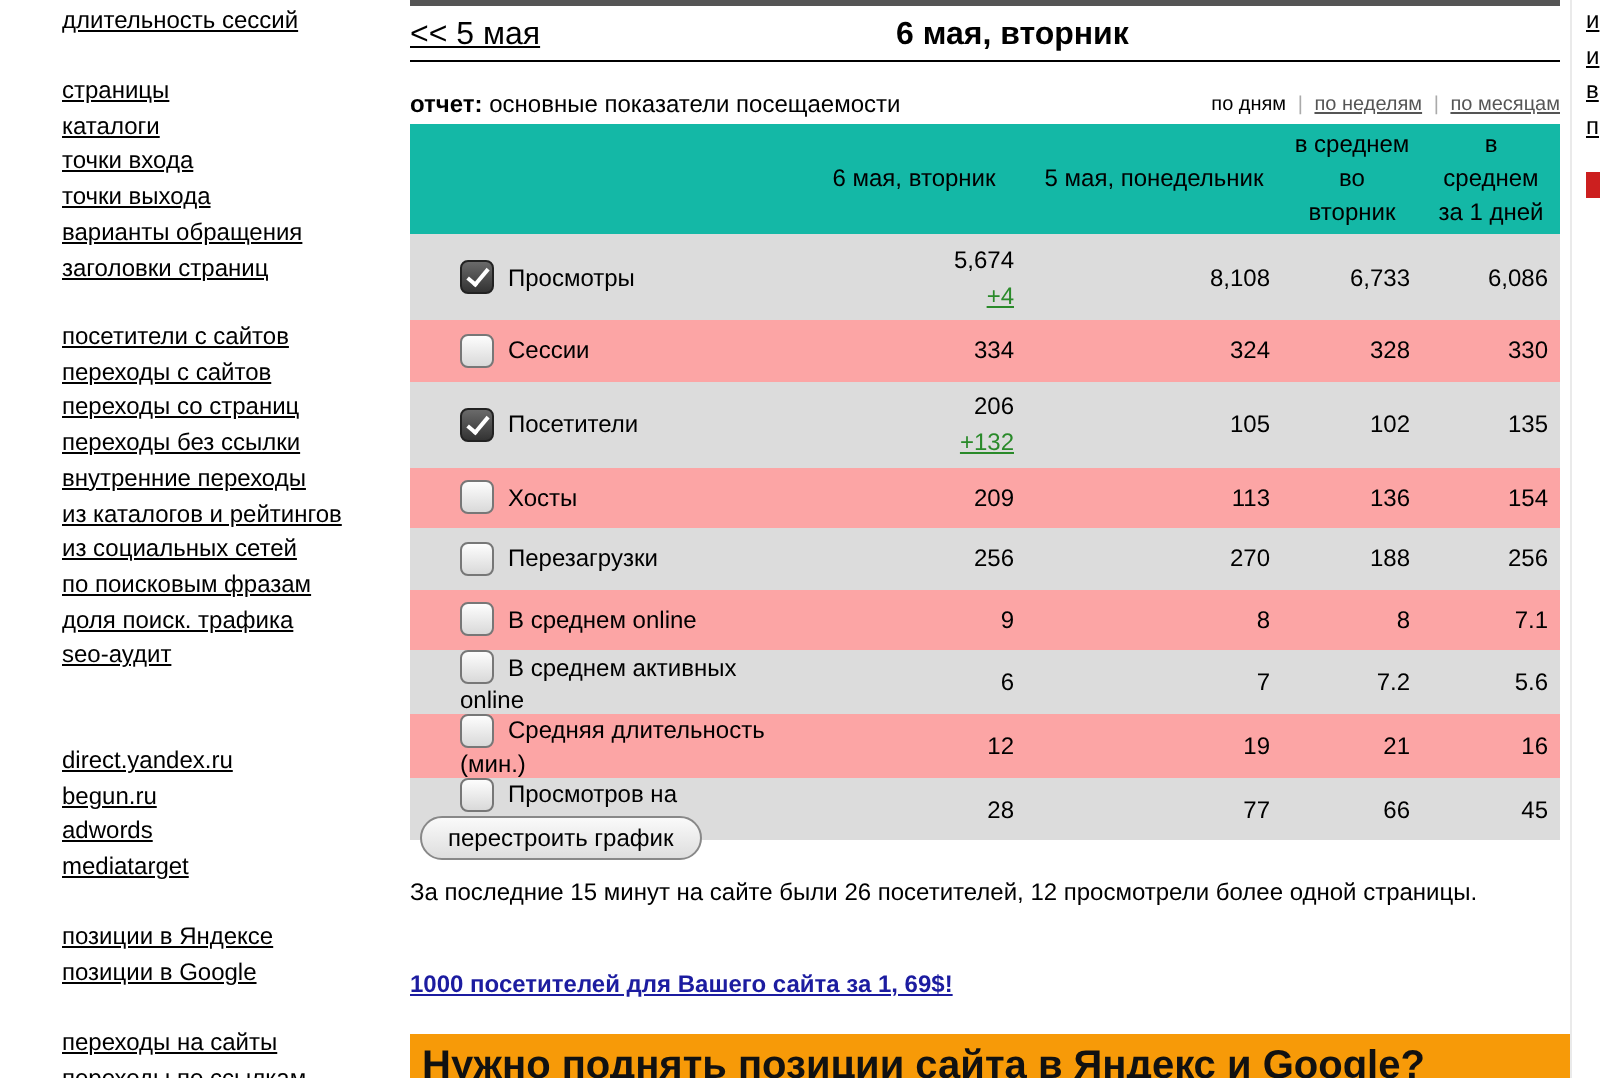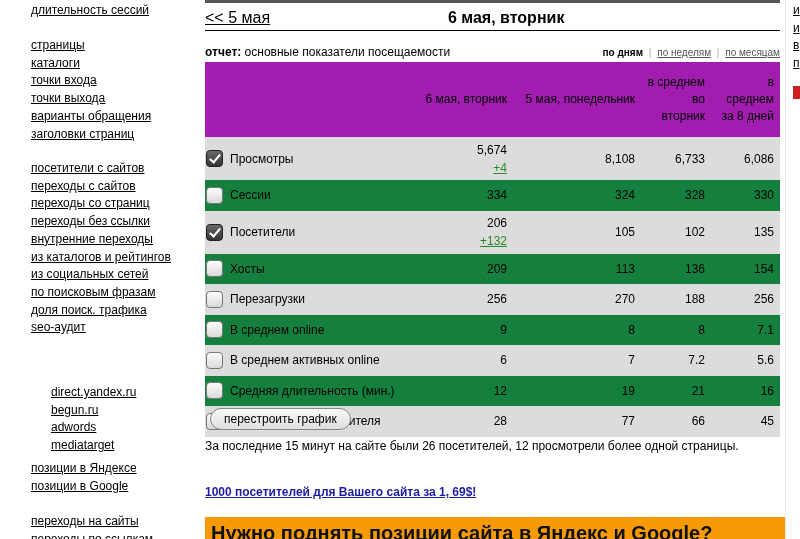--- a/index.html
+++ b/index.html
@@ -10,47 +10,47 @@
     font-family: "Liberation Sans", sans-serif; font-size: 12px;
   }
   a { color: #000; text-decoration: underline; cursor: pointer; }
 
   
   .sidebar { position: absolute; left: 31px; top: 0; width: 170px; }
   .sidebar a { display: block; font-size: 12px; line-height: 17.7px; color: #000; white-space: nowrap; }
   .sidebar .g0 { position: absolute; top: 2px; }
   .sidebar .g1 { position: absolute; top: 37px; }
   .sidebar .g2 { position: absolute; top: 160px; }
-  .sidebar .g3 { position: absolute; top: 384px; margin-left: 20px; }
+  .sidebar .g3 { position: absolute; top: 372px; }
   .sidebar .g4 { position: absolute; top: 460px; }
   .sidebar .g5 { position: absolute; top: 513px; }
 
   
   .main { position: absolute; left: 205px; top: 0; width: 575px; }
   .topline { position: absolute; left: 0; top: 0; width: 575px; height: 3px; background: #555; }
   .daynav { position: absolute; left: 0; top: 9px; width: 575px; height: 20px; font-size: 16px; }
   .daynav .prev { position: absolute; left: 0; top: 0; }
   .daynav .cur { position: absolute; left: 243px; top: 0; font-weight: bold; }
   .midline { position: absolute; left: 0; top: 30px; width: 575px; height: 1px; background: #000; }
 
   .report { position: absolute; left: 0; top: 45px; font-size: 12px; }
   .report b { font-weight: bold; }
   .periods { position: absolute; right: 0; top: 47px; font-size: 10px; color: #888; }
-  .periods .active { font-weight: bold; color: #000; }
+  .periods .active { font-weight: normal; color: #000; }
   .periods a { color: #555; }
   .periods .sep { color: #aaa; margin: 0 3px; }
 
   .tbl { position: absolute; left: 0; top: 62px; width: 575px; border-collapse: collapse; }
-  .tbl th { font-weight: normal; font-size: 12px; text-align: right; padding: 12px 6px; line-height: 17px; background: #a21caf; height: 42px; vertical-align: middle; }
+  .tbl th { font-weight: normal; font-size: 12px; padding: 2px 6px; line-height: 17px; background: #14b8a6; height: 42px; vertical-align: middle; }
   .tbl td { font-size: 12px; padding: 0 6px; text-align: right; vertical-align: middle; }
   .tbl tr.r td { height: 30.5px; }
   .tbl tr.tall td { height: 43px; line-height: 18px; }
   .tbl tr.odd td { background: #dcdcdc; }
-  .tbl tr.even td { background: #15803d; }
-  .tbl td.name { text-align: left; padding-left: 1px; }
+  .tbl tr.even td { background: #fca5a5; }
+  .tbl td.name { text-align: left; padding-left: 25px; }
   .tbl td.name .lbl { vertical-align: middle; margin-left: 7px; font-size: 12px; }
   .cb { display: inline-block; width: 17px; height: 17px; border-radius: 4px; vertical-align: middle; border: 1px solid #777; background: linear-gradient(#fdfdfd, #d9d9d9); position: relative; }
   .cb.on { background: linear-gradient(#6a6a6a, #333); border-color: #222; }
   .cb.on::after { content: ""; position: absolute; left: 5px; top: 1px; width: 4px; height: 9px; border: solid #fff; border-width: 0 2px 2px 0; transform: rotate(40deg); }
   .delta { color: #2a8a2a; text-decoration: underline; }
 
   .rebuild { position: absolute; left: 5px; top: 408px; height: 22px; padding: 0 13px; border: 1px solid #888; border-radius: 11px; background: linear-gradient(#fafafa, #dedede); font-size: 12px; font-family: "Liberation Sans", sans-serif; color: #000; cursor: pointer; }
   .info { position: absolute; left: 0; top: 437px; font-size: 12px; line-height: 18px; }
   .promo { position: absolute; left: 0; top: 485px; font-size: 12px; font-weight: bold; color: #1c1ca0; text-decoration: underline; }
   .banner { position: absolute; left: 0; top: 517px; width: 580px; height: 30px; background: #f79a08; padding-left: 6px; font-size: 20px; font-weight: bold; line-height: 32px; color: #111; white-space: nowrap; overflow: hidden; }
@@ -124,21 +124,21 @@
     <a>по месяцам</a>
   </div>
 
   <table class="tbl">
     <thead>
       <tr>
         <th style="width:196px;"></th>
         <th style="width:112px;">6 мая, вторник</th>
         <th style="width:128px;margin-top:31px;">5 мая, понедельник</th>
         <th style="width:70px;"><span>в среднем во вторник</span></th>
-        <th style="width:69px;"><span>в среднем за 8 дней</span></th>
+        <th style="width:69px;"><span>в среднем за 1 дней</span></th>
       </tr>
     </thead>
     <tbody id="tbody">
         <tr class="r odd tall">
           <td class="name"><span class="cb on"></span><span class="lbl">Просмотры</span></td>
           <td>
             <div>5,674</div>
             <div><a class="delta">+4</a></div>
           </td>
           <td>

